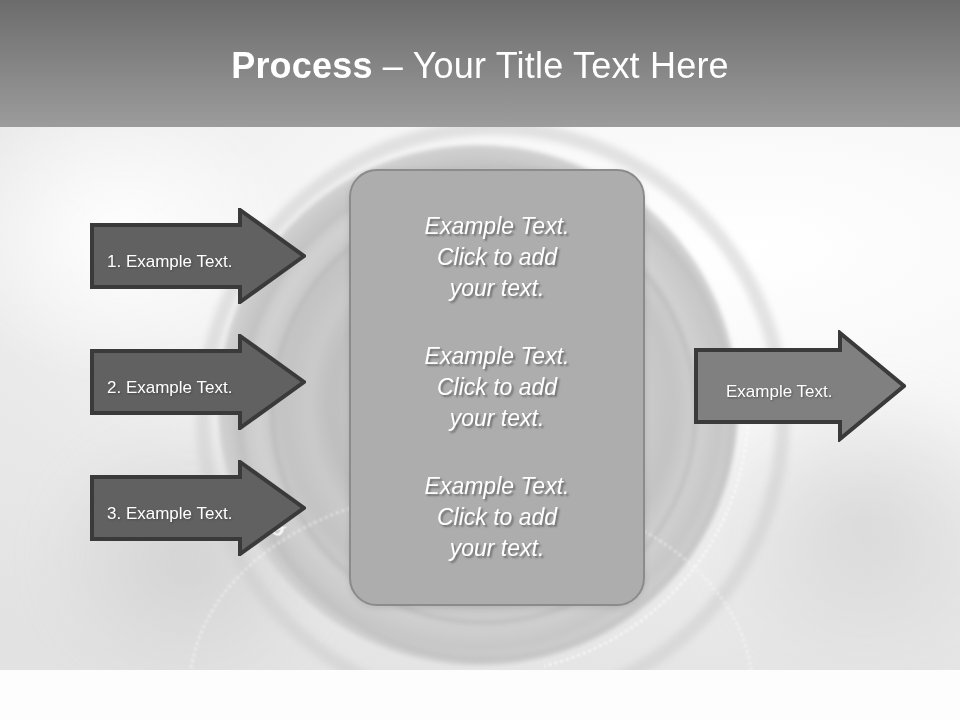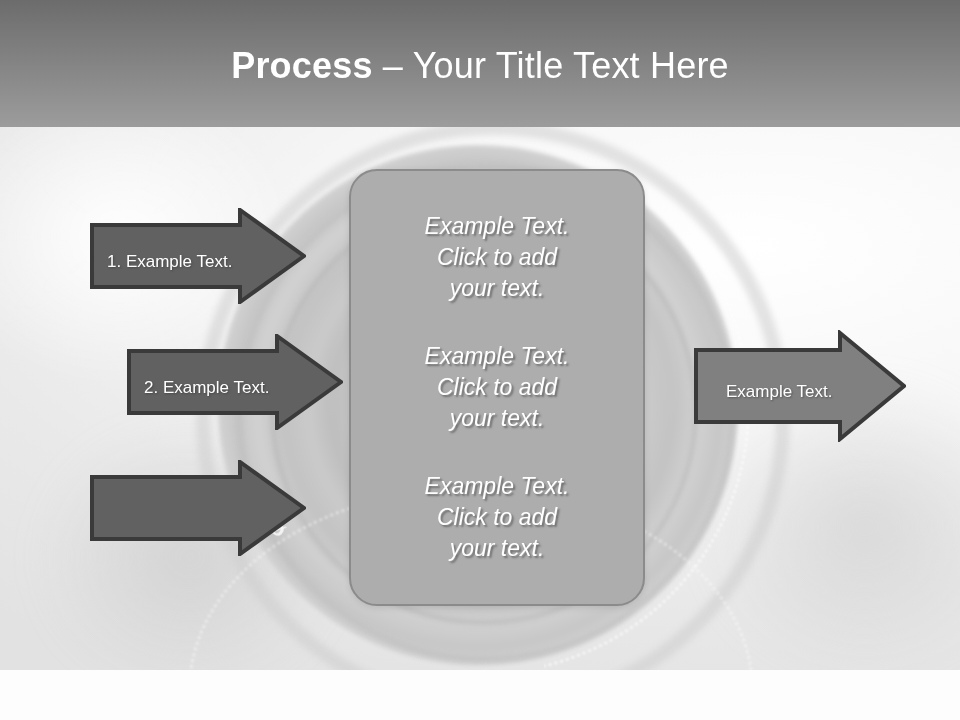--- a/index.html
+++ b/index.html
@@ -253,21 +253,21 @@
     display: flex;
     align-items: center;
     color: #ffffff;
     font-size: 17px;
     white-space: nowrap;
     text-shadow: 1px 1px 2px rgba(60,60,60,0.65);
     pointer-events: none;
   }
 
   #arrow-in-1 { left: 90px;  top: 208px; width: 216px; height: 96px; }
-  #arrow-in-2 { left: 90px;  top: 334px; width: 216px; height: 96px; margin-left: 37px; }
+  #arrow-in-2 { left: 90px;  top: 334px; width: 216px; height: 96px; }
   #arrow-in-3 { left: 90px;  top: 460px; width: 216px; height: 96px; }
   #arrow-in-1 .arrow-label,
   #arrow-in-2 .arrow-label,
   #arrow-in-3 .arrow-label { left: 17px; }
 
   #arrow-out { left: 694px; top: 330px; width: 212px; height: 112px; }
   #arrow-out .arrow-label { left: 32px; }
 
   
   #bottom-margin {
@@ -337,20 +337,21 @@
     </div>
     <div class="arrow-label" style="color: rgb(255, 255, 255);">2. Example Text.</div>
   </div>
 
   <div class="arrow" id="arrow-in-3">
     <div class="shape">
       <svg viewBox="0 0 216 96" preserveAspectRatio="none">
         <polygon points="2,17 150,17 150,2 214,48 150,94 150,79 2,79" fill="#616161" stroke="#3a3a3a" stroke-width="4" stroke-linejoin="miter"></polygon>
       </svg>
     </div>
+    <div class="arrow-label" style="color: rgb(255, 255, 255);">3. Example Text.</div>
   </div>
 
   <div class="arrow" id="arrow-out">
     <div class="shape">
       <svg viewBox="0 0 212 112" preserveAspectRatio="none">
         <polygon points="2,20 146,20 146,3 210,56 146,109 146,92 2,92" fill="#808080" stroke="#3a3a3a" stroke-width="4" stroke-linejoin="miter"></polygon>
       </svg>
     </div>
     <div class="arrow-label" style="color: rgb(255, 255, 255);">Example Text.</div>
   </div>

